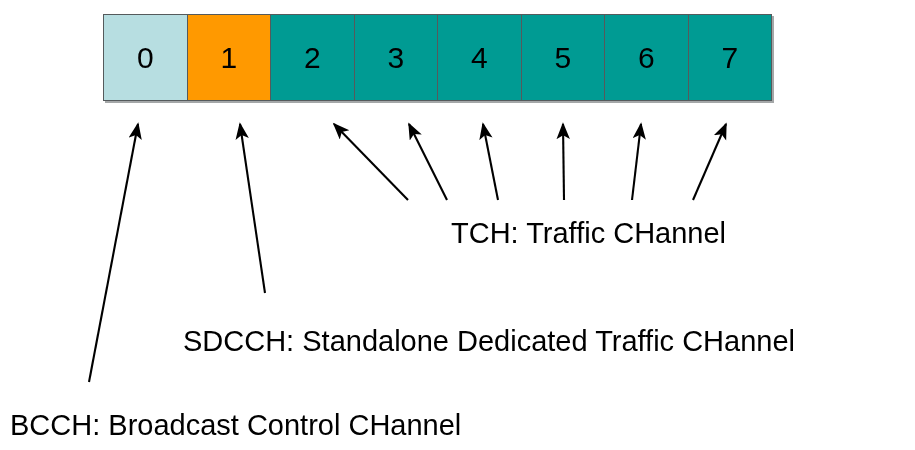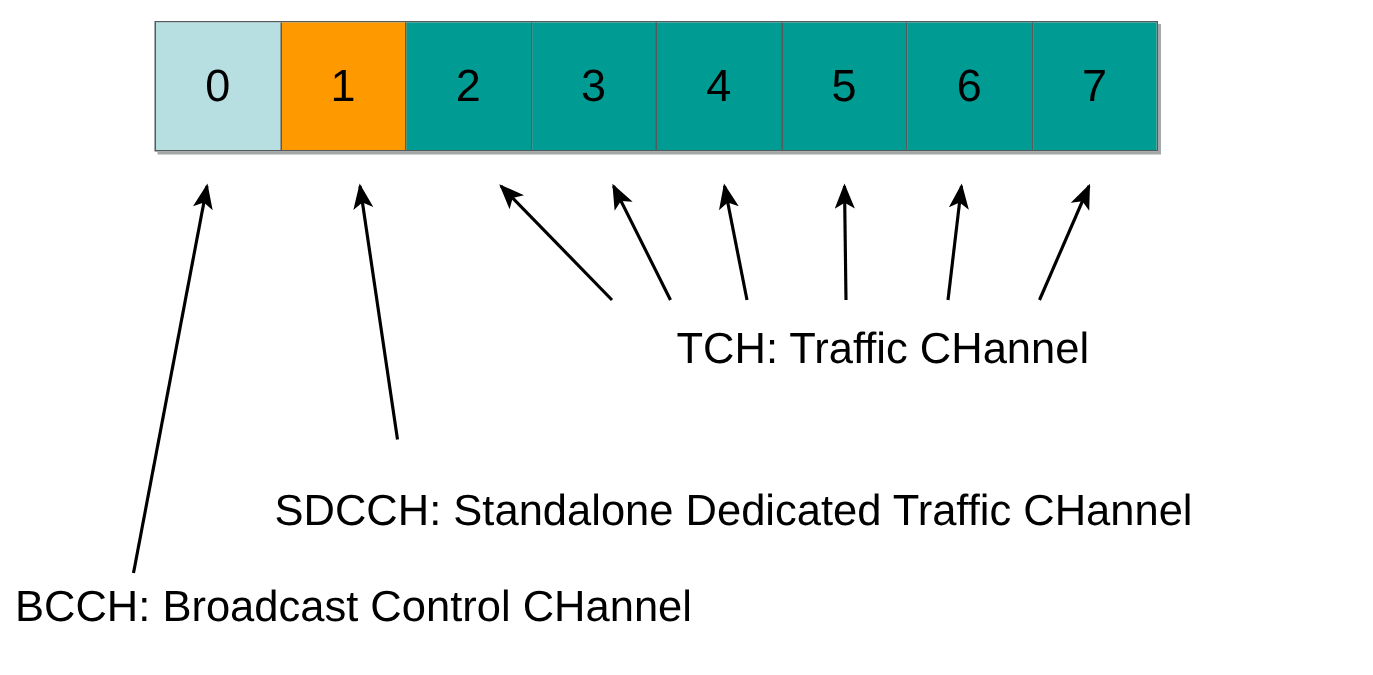--- a/index.html
+++ b/index.html
@@ -62,21 +62,21 @@
   
   .legend-label {
     position: absolute;
     font-size: 29px;
     line-height: 1;
     color: #000000;
     white-space: nowrap;
   }
   .legend-tch   { left: 418px; top: 219px; margin-left: 33px; }
   .legend-sdcch { left: 183px; top: 327px; }
-  .legend-bcch  { left: 10px;  top: 391px; text-align: center; }
+  .legend-bcch  { left: 10px;  top: 411px; text-align: center; }
 </style>
 </head>
 <body>
 
 <div id="canvas">
 
   <div class="slot-strip">
     <div class="slot slot-bcch" style="background: rgb(183, 222, 225);">
       <span>0</span>
     </div>

